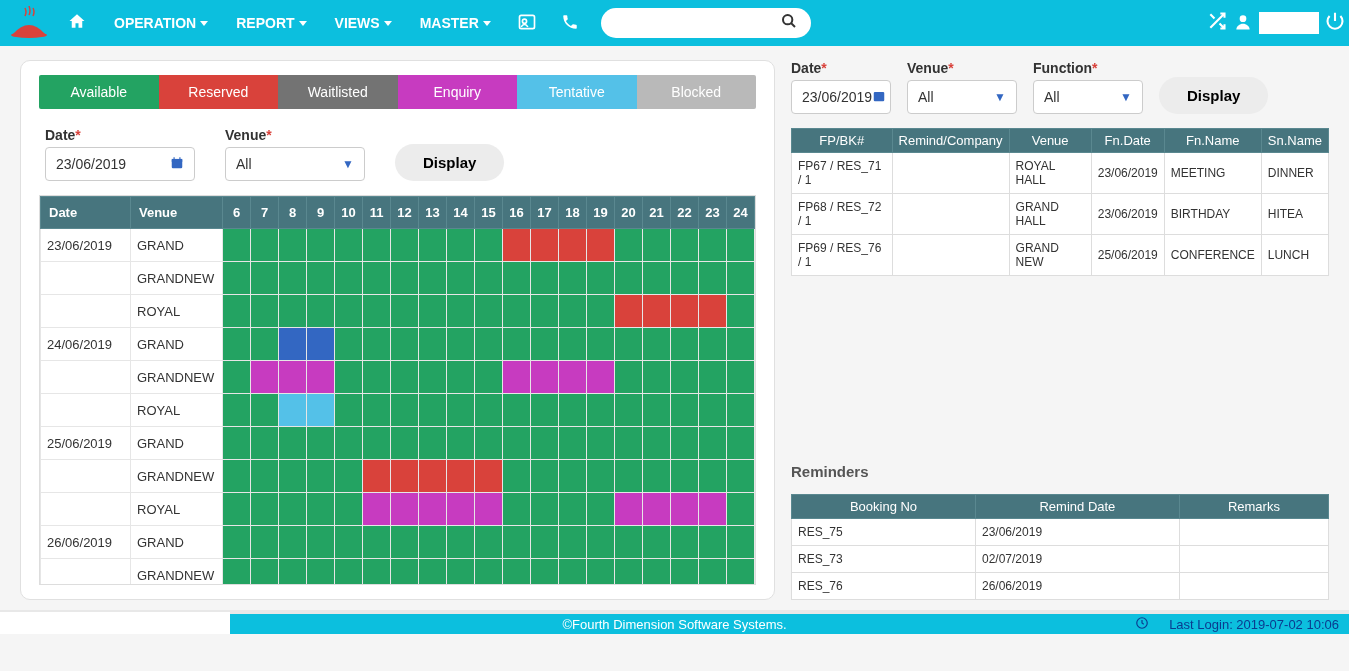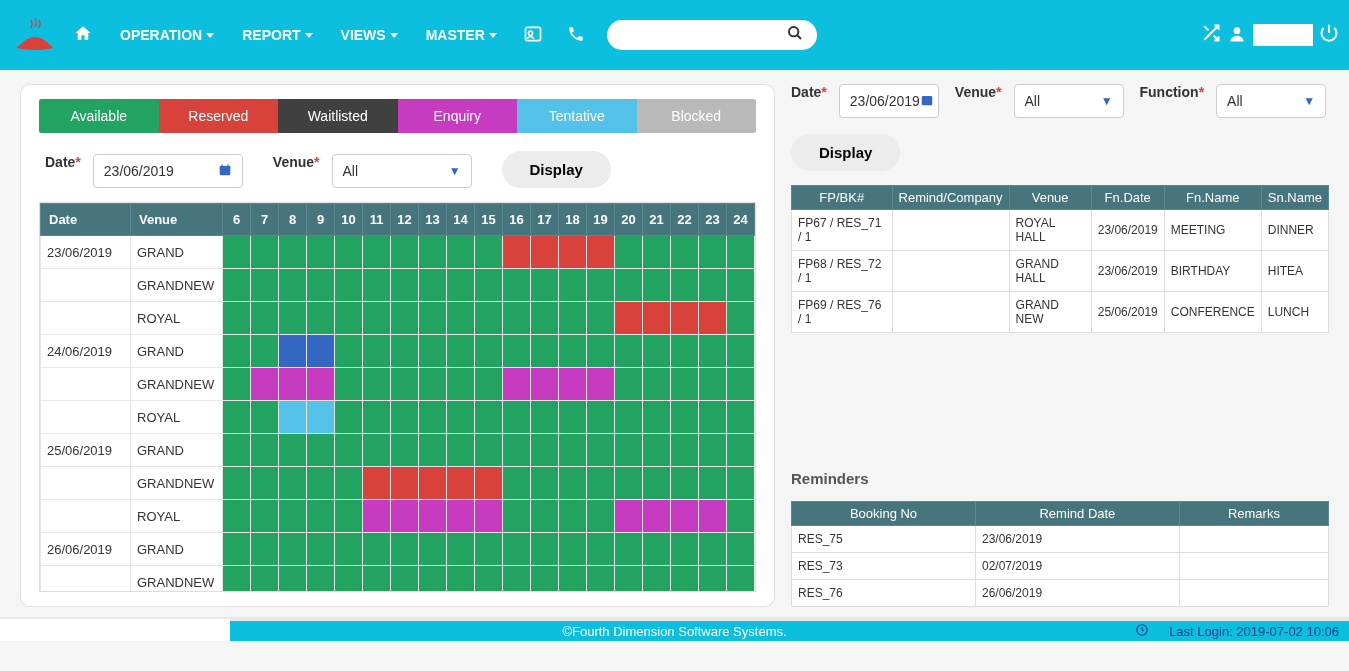--- a/index.html
+++ b/index.html
@@ -1,17 +1,17 @@
 <!DOCTYPE html>
 <html><head>
 <meta charset="utf-8">
 <style>
 * { box-sizing: border-box; margin: 0; padding: 0; }
 body { font-family: Arial, Helvetica, sans-serif; font-size: 13px; background: #f5f5f5; color: #333; }
-.navbar { background: #0cbfde; height: 70px; display: flex; align-items: center; padding: 0 10px; }
+.navbar { background: #0cbfde; height: 46px; display: flex; align-items: center; padding: 0 4px; }
 .logo { width: 50px; height: 50px; display: flex; align-items: center; justify-content: center; }
 .logo svg { width: 40px; height: 34px; }
 .nav-icon { color: #fff; font-size: 18px; padding: 0 14px; cursor: pointer; }
 .nav-item { color: #fff; font-weight: bold; font-size: 14px; padding: 0 14px; cursor: pointer; display: flex; align-items: center; gap: 4px; }
 .caret { width: 0; height: 0; border-left: 4px solid transparent; border-right: 4px solid transparent; border-top: 5px solid #fff; display: inline-block; }
 .nav-icon-box { color:#fff; padding:0 12px; cursor:pointer; }
 .search-wrap { margin-left: 10px; }
 .search-box { background: #fff; border-radius: 20px; width: 210px; height: 30px; display: flex; align-items: center; padding: 0 14px; justify-content: flex-end; }
 .search-icon { font-size: 16px; color: #333; }
 .nav-right { margin-left: auto; display: flex; align-items: center; gap: 6px; color: #fff; }
@@ -20,27 +20,27 @@
 .shuffle-icon { font-size: 18px; cursor:pointer; }
 
 .content { display: flex; gap: 16px; padding: 14px 20px 10px 20px; }
 .left-panel { flex: 0 0 740px; background: #fff; border: 1px solid #e0e0e0; border-radius: 10px; padding: 14px 18px; }
 .right-panel { flex: 1; display: flex; flex-direction: column; gap: 14px; }
 
 .legend { display: flex; height: 34px; border-radius: 2px; overflow: hidden; margin-bottom: 18px; }
 .legend > div { flex: 1; display: flex; align-items: center; justify-content: center; color: #fff; font-size: 14px; }
 .l-available { background: #23a362; }
 .l-reserved { background: #d9423b; }
-.l-waitlisted { background: #404040; }
+.l-waitlisted { background: #737373; }
 .l-enquiry { background: #c73bc0; }
 .l-tentative { background: #54c1e8; }
 .l-blocked { background: #b9b9b9; }
 
 .filter-row { display: flex; align-items: flex-end; gap: 30px; margin-bottom: 14px; padding: 0 6px; }
-.filter-group { display: flex; flex-direction: row; gap: 12px; }
+.filter-group { display: flex; flex-direction: column; gap: 4px; }
 .filter-label { font-weight: bold; font-size: 14px; }
 .req { color: #d9423b; }
 .date-input, .select-input { border: 1px solid #ccc; border-radius: 4px; height: 34px; display: flex; align-items: center; padding: 0 10px; font-size: 14px; background:#fff; }
 .date-input { width: 150px; justify-content: space-between; }
 .select-input { width: 140px; justify-content: space-between; }
 .cal-icon { color: #3367c2; }
 .dd-icon { color: #3367c2; font-size: 12px; }
 .display-btn { background: #ececec; border: none; border-radius: 20px; padding: 10px 28px; font-weight: bold; font-size: 15px; cursor: pointer; }
 
 .grid-wrap { position: relative; border: 1px solid #ddd; max-height: 390px; overflow: hidden; }

